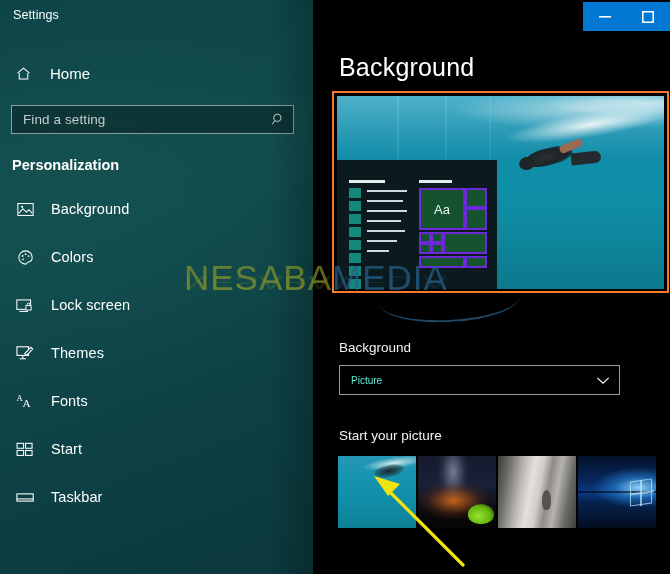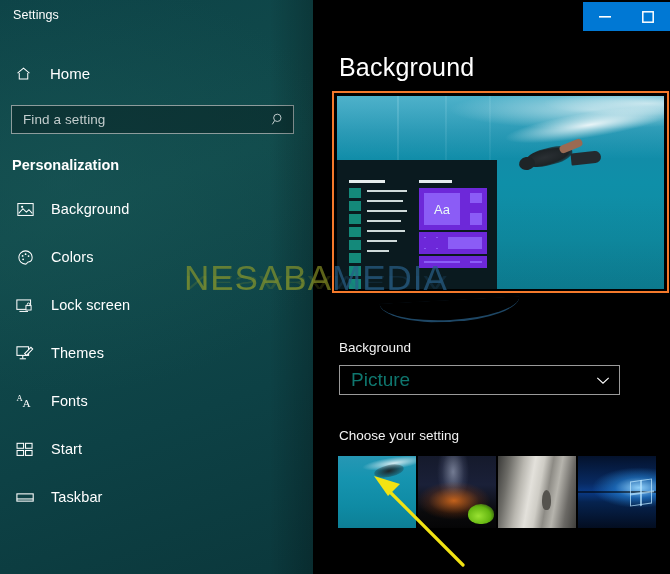--- a/index.html
+++ b/index.html
@@ -174,39 +174,39 @@
     position: absolute; left: 0; top: 64px;
     width: 160px; height: 129px;
     background: #0a1a1f;
   }
   .sm-rail { position: absolute; left: 12px; top: 28px; width: 12px; }
   .sm-rail i { display: block; width: 12px; height: 10px; background: #14897a; margin-bottom: 3px; }
   .sm-line-top { position: absolute; left: 12px; top: 20px; width: 36px; height: 3px; background: #e6eded; }
   .sm-lines { position: absolute; left: 30px; top: 30px; }
   .sm-lines i { display: block; height: 2px; background: #cfdada; margin-bottom: 8px; }
   .sm-tiles-head { position: absolute; left: 82px; top: 20px; width: 33px; height: 3px; background: #e6eded; }
-  .tile { position: absolute; background: #8b5cf6; border: 5px solid #6d28d9; }
+  .tile { position: absolute; background: #14532d; border: 2px solid #6d28d9; }
   .tile-aa {
     display: flex; align-items: center; justify-content: center;
     color: #eafaf7; font-size: 13px;
   }
 
   
   .field-label {
     position: absolute; left: 26px;
     font-size: 13.5px; color: #f2f2f2;
   }
   .dropdown {
     position: absolute; left: 26px; top: 365px;
     width: 281px; height: 30px;
     border: 1px solid #9a9a9a;
     background: #000;
     display: flex; align-items: center;
   }
-  .dropdown .val { flex: 1; padding-left: 11px; font-size: 19px; color: #0f766e; }
+  .dropdown .val { flex: 1; padding-left: 11px; font-size: 10px; color: #5eead4; }
   .dropdown .chev { width: 32px; display: flex; align-items: center; justify-content: center; }
 
   .thumbs { position: absolute; left: 338px; top: 456px; display: flex; gap: 2px; z-index: 3; }
   .thumb { width: 78px; height: 72px; overflow: hidden; position: relative; }
   .t1 { background: linear-gradient(to bottom, #2697b4 0%, #1694b0 30%, #0f8ba4 70%, #0d7f96 100%); }
   .t1 .sub-diver{
     position:absolute; left:36px; top:9px; width:30px; height:12px;
     background: radial-gradient(ellipse at 50% 50%, #1d2529 0%, rgba(25,40,45,0) 100%);
     border-radius:50%; transform: rotate(-12deg);
   }
@@ -438,21 +438,21 @@
     <div class="field-label" style="top:340px;">Background</div>
     <div class="dropdown">
       <span class="val">Picture</span>
       <span class="chev">
         <svg width="14" height="9" viewBox="0 0 16 10">
           <path d="M1.5 2 L8 8 L14.5 2" fill="none" stroke="#ffffff" stroke-width="1.3"></path>
         </svg>
       </span>
     </div>
 
-    <div class="field-label" style="top:428px;">Choose your setting</div>
+    <div class="field-label" style="top:428px;">Start your picture</div>
 
   </div>
 
   <div class="thumbs">
     <div class="thumb t1">
       <div class="sub-foam"></div>
         <div class="sub-diver"></div>
     </div>
     <div class="thumb t2">
       <div class="tent"></div>

